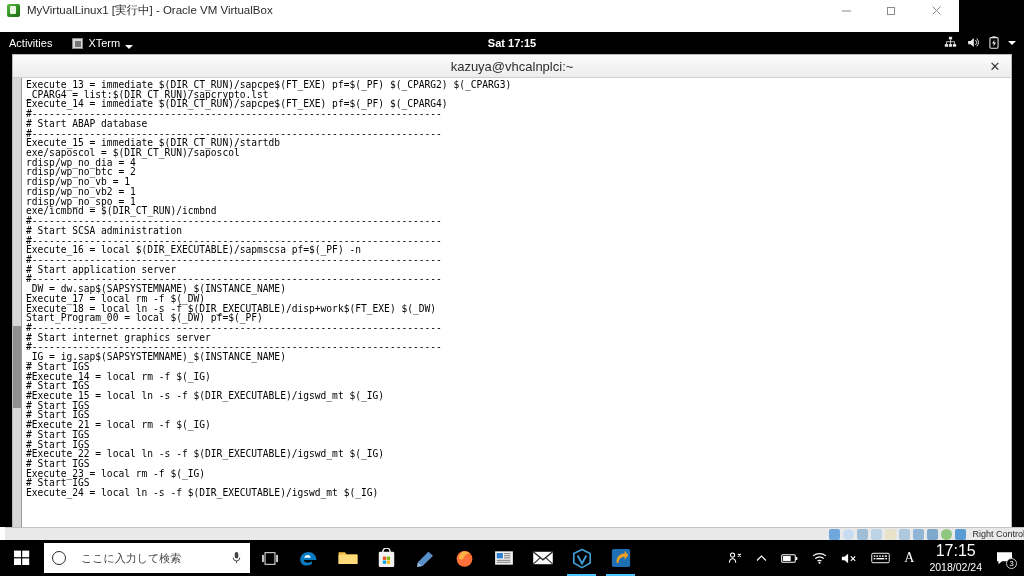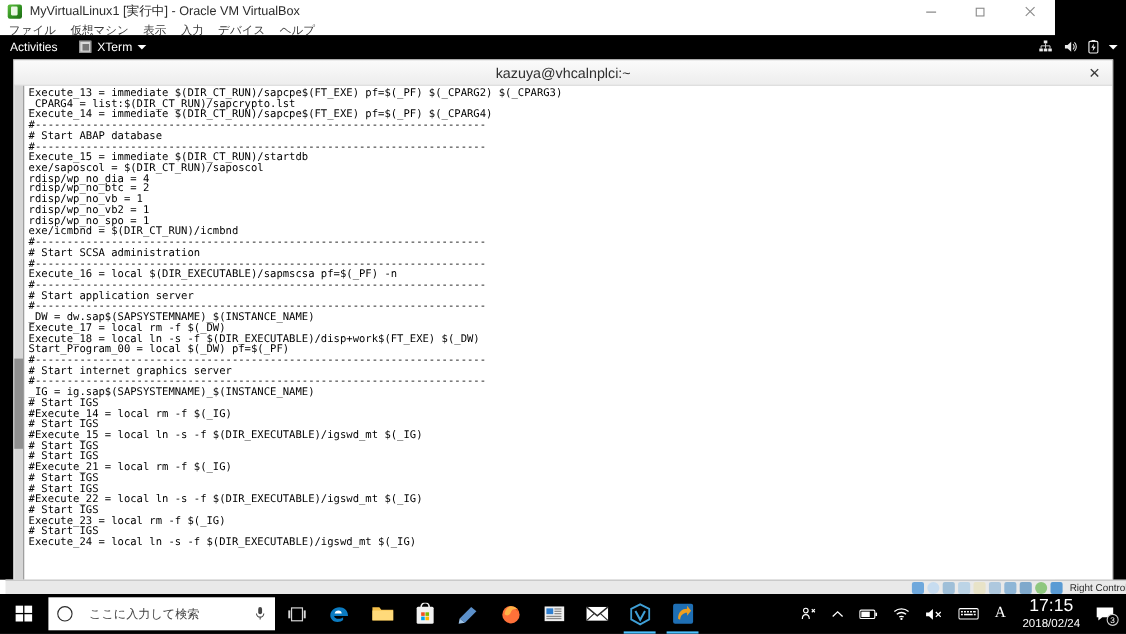--- a/index.html
+++ b/index.html
@@ -18,21 +18,21 @@
 
   #vbox-menubar { height:16px; background:#ffffff; display:flex; align-items:center; padding-left:8px; }
   .vbox-menu-item { font-size:10.5px; color:#3a3a3a; margin-right:13px; white-space:nowrap; }
 
   
   #guest-screen { position:absolute; left:0; top:32px; width:1024px; height:495px; background:#000000; overflow:hidden; }
 
   
   #gnome-topbar { height:21px; background:#000000; display:flex; align-items:center; position:relative; color:#ffffff; }
   #activities-button { font-size:11px; color:#ffffff; margin-left:9px; margin-right:20px; white-space:nowrap; }
-  #xterm-app-menu { display:flex; align-items:center; gap:5px; }
+  #xterm-app-menu { display:flex; align-items:flex-end; gap:5px; }
   #xterm-mini-icon { width:11px; height:11px; background:#d9d9d9; border:1px solid #8a8a8a; display:block; position:relative; }
   #xterm-mini-icon:after { content:""; position:absolute; left:2px; top:2px; width:6px; height:6px; background:#777; }
   #xterm-app-label { font-size:11px; color:#ffffff; }
   .chevron-down { width:0; height:0; border-left:4px solid transparent; border-right:4px solid transparent; border-top:4px solid #ffffff; display:inline-block; }
   #gnome-clock { position:absolute; left:0; right:0; text-align:center; font-size:11px; color:#ffffff; font-weight:bold; pointer-events:none; }
   #gnome-status-area { position:absolute; right:8px; top:0; height:21px; display:flex; align-items:center; gap:9px; }
   .tray-ico { opacity:.92; display:block; }
 
   
   #xterm-window { position:absolute; left:12px; top:22px; width:1000px; height:484px; background:#ffffff; border:1px solid #b8b8b8; }
@@ -88,38 +88,31 @@
       </div>
       <div class="win-ctrl">
         <svg width="11" height="11" viewBox="0 0 11 11">
             <line x1="1.5" y1="1.5" x2="9.5" y2="9.5" stroke="#8a8a8a" stroke-width="1"></line>
             <line x1="9.5" y1="1.5" x2="1.5" y2="9.5" stroke="#8a8a8a" stroke-width="1"></line>
           </svg>
       </div>
     </div>
   </div>
 
-  <div id="vbox-menubar">
-    <span class="vbox-menu-item">ファイル</span>
-    <span class="vbox-menu-item">仮想マシン</span>
-    <span class="vbox-menu-item">表示</span>
-    <span class="vbox-menu-item">入力</span>
-    <span class="vbox-menu-item">デバイス</span>
-    <span class="vbox-menu-item">ヘルプ</span>
-  </div>
 
   <div id="guest-screen">
 
     <div id="gnome-topbar">
       <span id="activities-button">Activities</span>
       <div id="xterm-app-menu">
         <span id="xterm-mini-icon"></span>
         <span id="xterm-app-label">XTerm</span>
         <span class="chevron-down"></span>
       </div>
+      <div id="gnome-clock">Sat 17:15</div>
       <div id="gnome-status-area">
         <svg class="tray-ico" width="13" height="13" viewBox="0 0 16 16">
           <rect x="6" y="1" width="4" height="3.2" fill="#fff"></rect>
             <rect x="1" y="10" width="4" height="3.2" fill="#fff"></rect>
           <rect x="11" y="10" width="4" height="3.2" fill="#fff"></rect>
             <rect x="6" y="10" width="4" height="3.2" fill="#fff"></rect>
           <line x1="8" y1="4.2" x2="8" y2="7" stroke="#fff" stroke-width="1"></line>
           <line x1="3" y1="7" x2="13" y2="7" stroke="#fff" stroke-width="1"></line>
           <line x1="3" y1="7" x2="3" y2="10" stroke="#fff" stroke-width="1"></line>
           <line x1="13" y1="7" x2="13" y2="10" stroke="#fff" stroke-width="1"></line>

